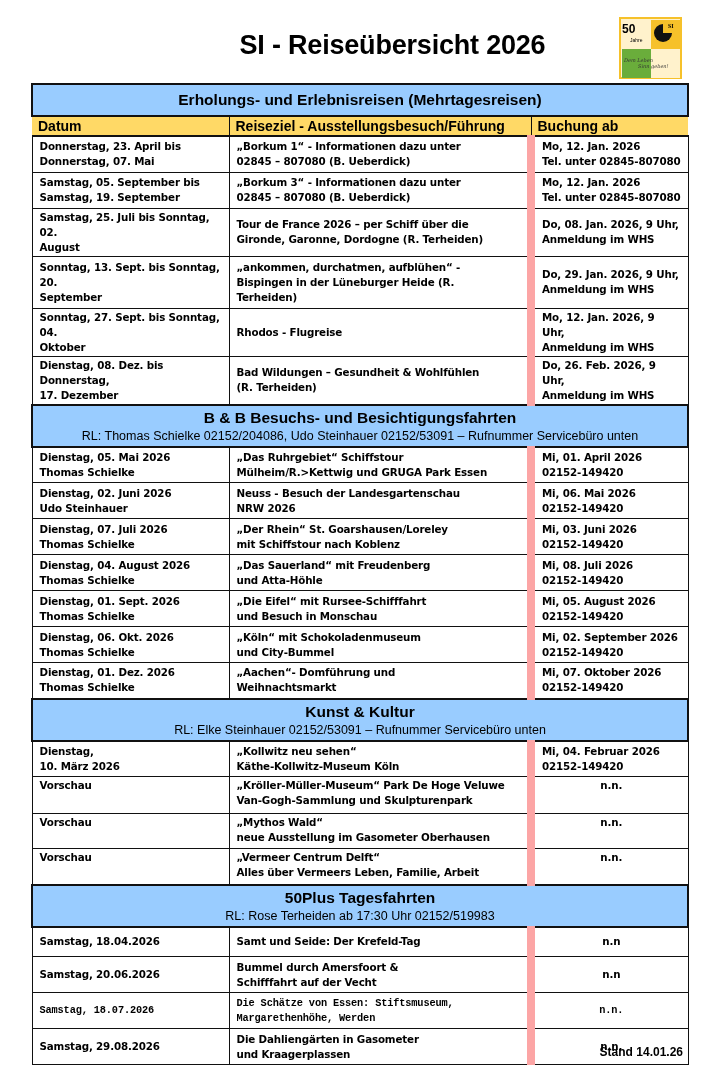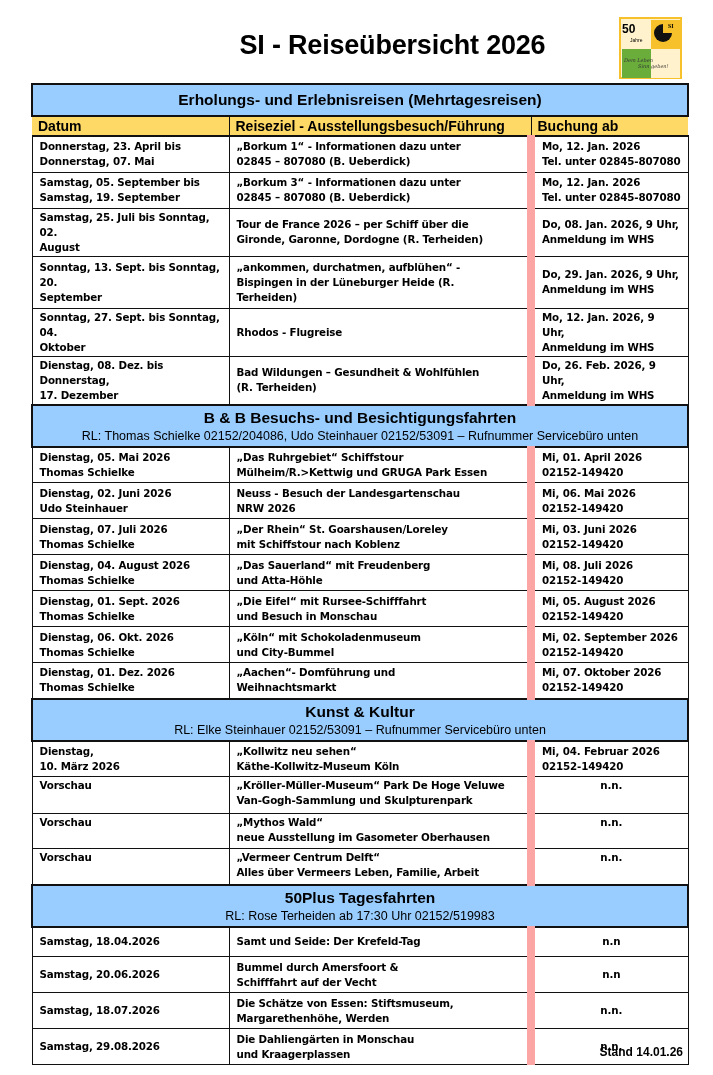--- a/index.html
+++ b/index.html
@@ -335,38 +335,38 @@
           <div>Samstag, 20.06.2026</div>
         </td>
         <td class="c2">
           <div>Bummel durch Amersfoort &amp;</div>
           <div>Schifffahrt auf der Vecht</div>
         </td>
         <td class="c3 center">
           <div>n.n</div>
         </td>
       </tr>
-      <tr class="row" style="height: 36px;">
+      <tr class="row" style="height: 36px; font-family: Liberation Mono, monospace;">
         <td class="c1">
           <div>Samstag, 18.07.2026</div>
         </td>
         <td class="c2">
           <div>Die Schätze von Essen: Stiftsmuseum,</div>
           <div>Margarethenhöhe, Werden</div>
         </td>
         <td class="c3 center">
           <div>n.n.</div>
         </td>
       </tr>
       <tr class="row" style="height: 36px;">
         <td class="c1">
           <div>Samstag, 29.08.2026</div>
         </td>
         <td class="c2">
-          <div>Die Dahliengärten in Monschau</div>
+          <div>Die Dahliengärten in Gasometer</div>
           <div>und Kraagerplassen</div>
         </td>
         <td class="c3 center">
           <div>n.n.</div>
         </td>
       </tr>
     </tbody>
 </table>
 
 <div class="stand">Stand 14.01.26</div>

